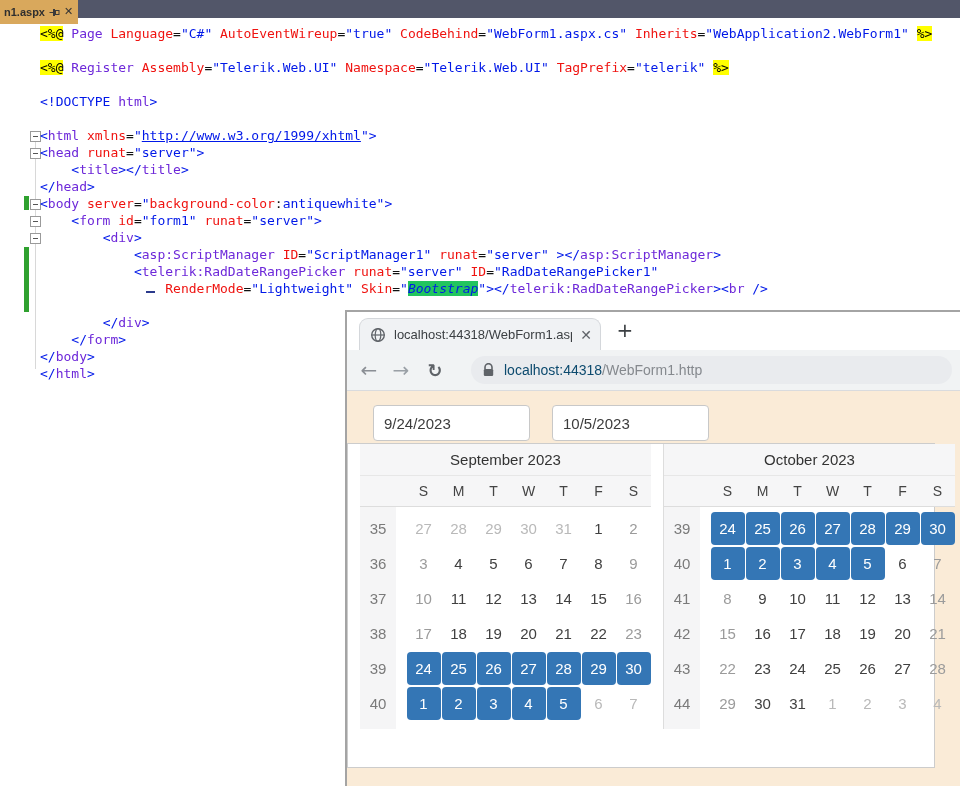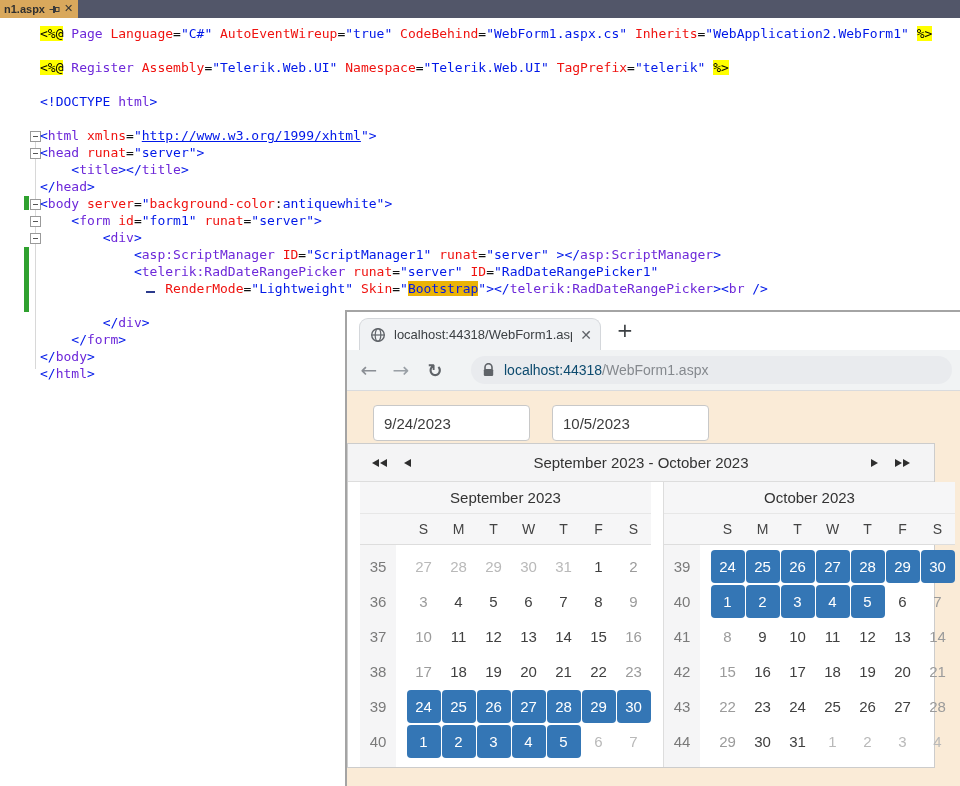--- a/index.html
+++ b/index.html
@@ -1,33 +1,33 @@
 <!DOCTYPE html>
 <html><head>
 <meta charset="utf-8">
 <style>
   html,body{margin:0;padding:0;background:#fff;}
   .screen{position:relative;width:960px;height:786px;overflow:hidden;background:#ffffff;
           font-family:"Liberation Sans",sans-serif;}
 
   
   .vs-tabbar{position:absolute;left:0;top:0;width:960px;height:18px;background:#525669;}
-  .vs-tab{position:absolute;left:0;top:0;height:18px;width:78px;background:#d9a85c;
+  .vs-tab{position:absolute;left:0;top:0;height:24px;width:78px;background:#d9a85c;
           display:flex;align-items:center;padding:0 4px;box-sizing:border-box;gap:4px;}
   .vs-tab .t{font:bold 11px/18px "Liberation Sans",sans-serif;color:#2f2f2f;}
   .vs-tab .x{font:bold 11px/18px "DejaVu Sans",sans-serif;color:#333;}
   .code{position:absolute;left:40px;top:25px;}
   .code-line{height:17px;white-space:pre;font:13px/17px "DejaVu Sans Mono",monospace;color:#000;}
   .tok-y{background:#ffff00;color:#000;}
   .tok-m{color:#6d28d9;}
   .tok-r{color:#ef1310;}
   .tok-b{color:#0018e8;}
   .tok-k{color:#111;}
   .tok-u{color:#0018e8;text-decoration:underline;}
-  .tok-hl{color:#0018e8;background:#eab308;}
+  .tok-hl{color:#0018e8;background:#22c55e;font-style:italic;}
   .guide{position:absolute;width:1px;background:#d8d8d8;}
   .fold-box{position:absolute;width:9px;height:9px;border:1px solid #9a9a9a;background:#fff;}
   .fold-box i{position:absolute;left:2px;top:4px;width:5px;height:1px;background:#555;display:block;}
   .chg{position:absolute;left:24px;width:5px;background:#2fa12f;}
   .dash-marker{position:absolute;left:146px;top:291px;width:9px;height:2px;background:#2b3a8c;}
 
   
   .browser{position:absolute;left:345px;top:310px;width:615px;height:476px;background:#fff;
            border-left:2px solid #a4a4a4;border-top:2px solid #a4a4a4;box-sizing:border-box;}
   .tabstrip{position:relative;height:38px;background:#ffffff;}
@@ -158,44 +158,27 @@
     </div>
     <div class="toolbar">
       <div class="nav-ic" style="left:8px;font-size:20px;color:#8b8f95;">←</div>
       <div class="nav-ic" style="left:40px;font-size:20px;color:#9aa0a6;">→</div>
       <div class="nav-ic" style="left:74px;font-size:18px;font-weight:bold;color:#5f6368;">↻</div>
       <div class="addr">
         <svg width="11" height="14" viewBox="0 0 11 14">
           <path d="M2 6 V4.2 a3.5 3.5 0 0 1 7 0 V6" fill="none" stroke="#5f6368" stroke-width="1.6"></path>
           <rect x="0.8" y="6" width="9.4" height="7" rx="1.2" fill="#5f6368"></rect>
         </svg>
-        <span><span class="u1">localhost:44318</span><span class="u2">/WebForm1.aspx</span></span>
+        <span><span class="u1">localhost:44318</span><span class="u2">/WebForm1.http</span></span>
       </div>
     </div>
     <div class="page">
       <input class="dinput" style="left: 26px;" value="9/24/2023">
       <input class="dinput" style="left: 205px;" value="10/5/2023">
       <div class="cal">
-        <div class="cal-nav">
-          <div class="nav-btn" style="left:24px;">
-              <i class="tri l"></i>
-              <i class="tri l"></i>
-            </div>
-          <div class="nav-btn" style="left:56px;">
-              <i class="tri l"></i>
-            </div>
-          <div class="cal-title">September 2023 - October 2023</div>
-          <div class="nav-btn" style="right:56px;">
-              <i class="tri r"></i>
-            </div>
-          <div class="nav-btn" style="right:24px;">
-              <i class="tri r"></i>
-              <i class="tri r"></i>
-            </div>
-        </div>
         <div class="cal-months" id="cal-months">
             <div class="mpanel">
               <div class="mtitle">September 2023</div>
               <div class="dowrow">
                 <div class="wk"></div>
                 <div class="gap"></div>
                 <div class="dow">S</div>
                 <div class="dow">M</div>
                 <div class="dow">T</div>
                 <div class="dow">W</div>

